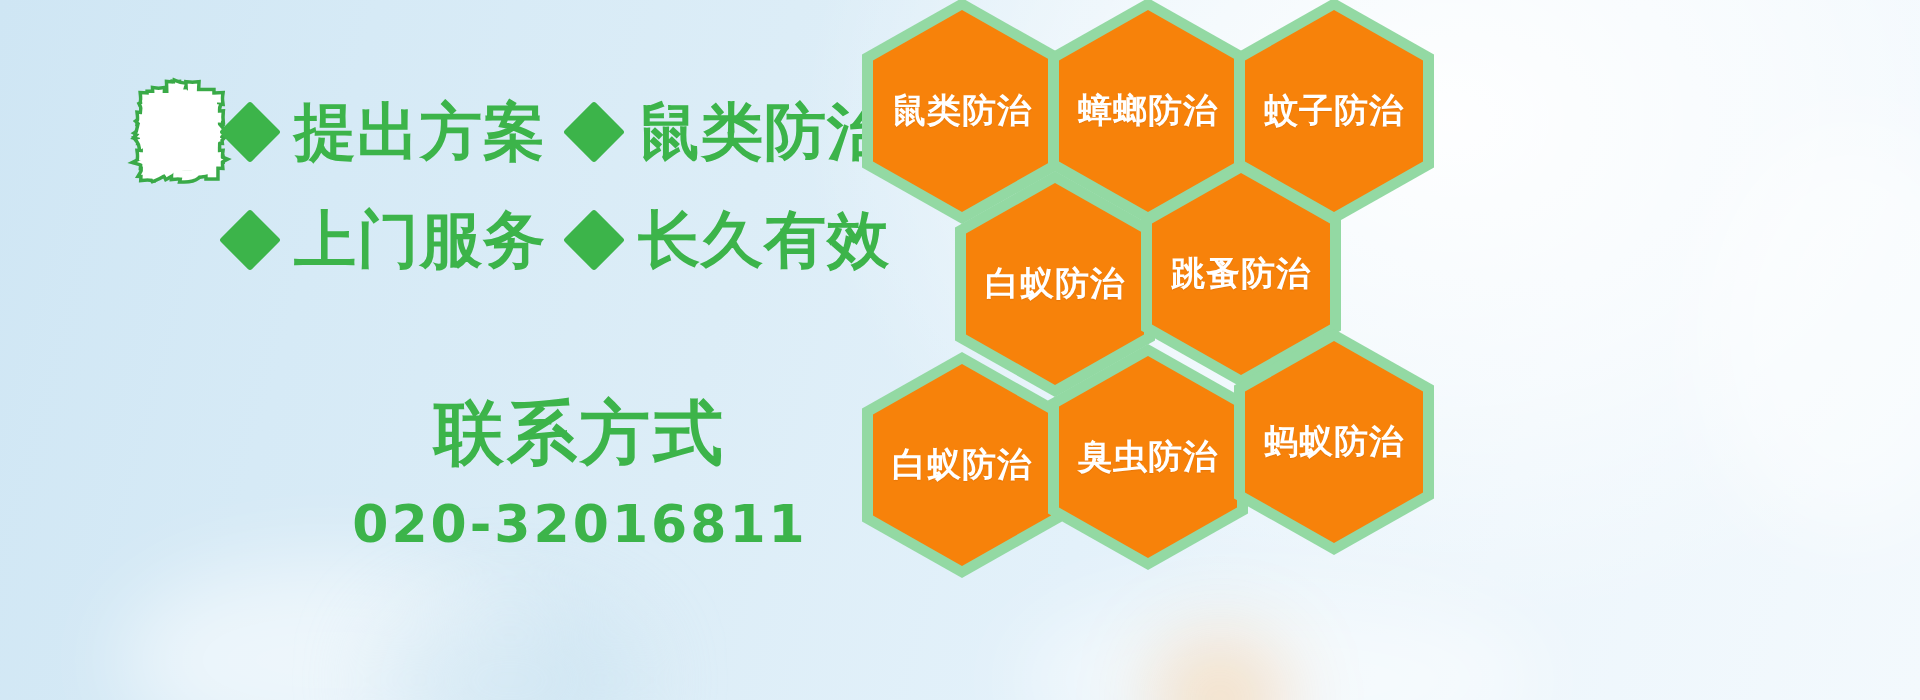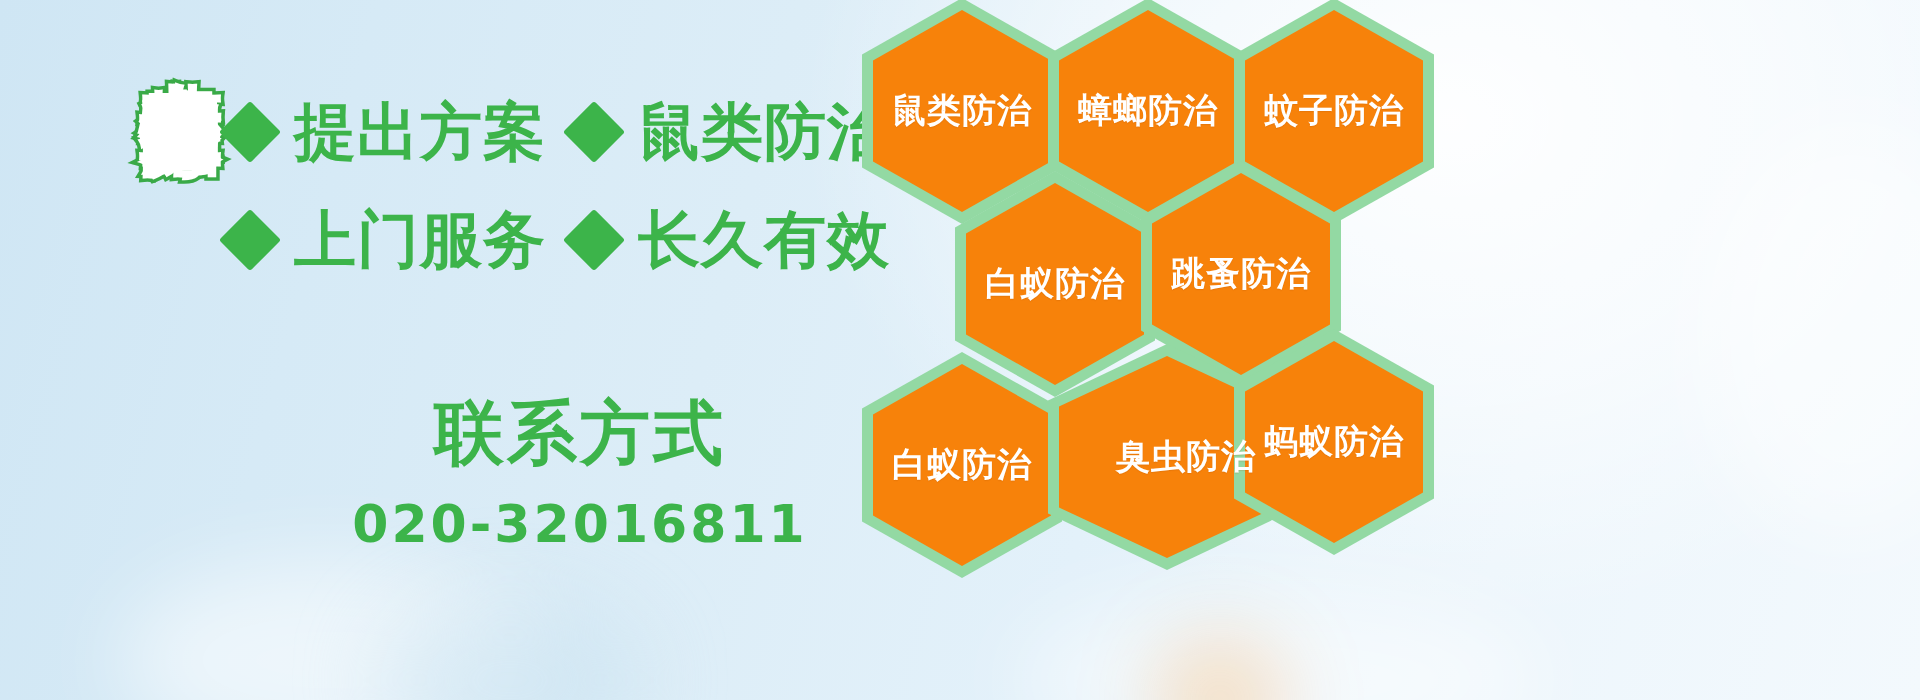--- a/index.html
+++ b/index.html
@@ -87,21 +87,21 @@
     color:#ffffff;font-size:34px;font-weight:bold;letter-spacing:1px;
     white-space:nowrap;text-shadow:0 1px 1px rgba(160,70,0,.18);
   }
   
   .hex.r1c1{left:0px;  top:4px;}
   .hex.r1c2{left:186px;top:4px;}
   .hex.r1c3{left:372px;top:4px;}
   .hex.r2c1{left:93px; top:177px;}
   .hex.r2c2{left:279px;top:167px;}
   .hex.r3c1{left:0px;  top:358px;}
-  .hex.r3c2{left:186px;top:350px;padding-left:38px;}
+  .hex.r3c2{left:186px;top:350px;}
   .hex.r3c3{left:372px;top:335px;text-align:center;}
 </style>
 </head>
 <body>
 
 <div id="banner">
 
   <div class="haze h1"></div>
   <div class="haze h2"></div>
   <div class="haze h3"></div>

